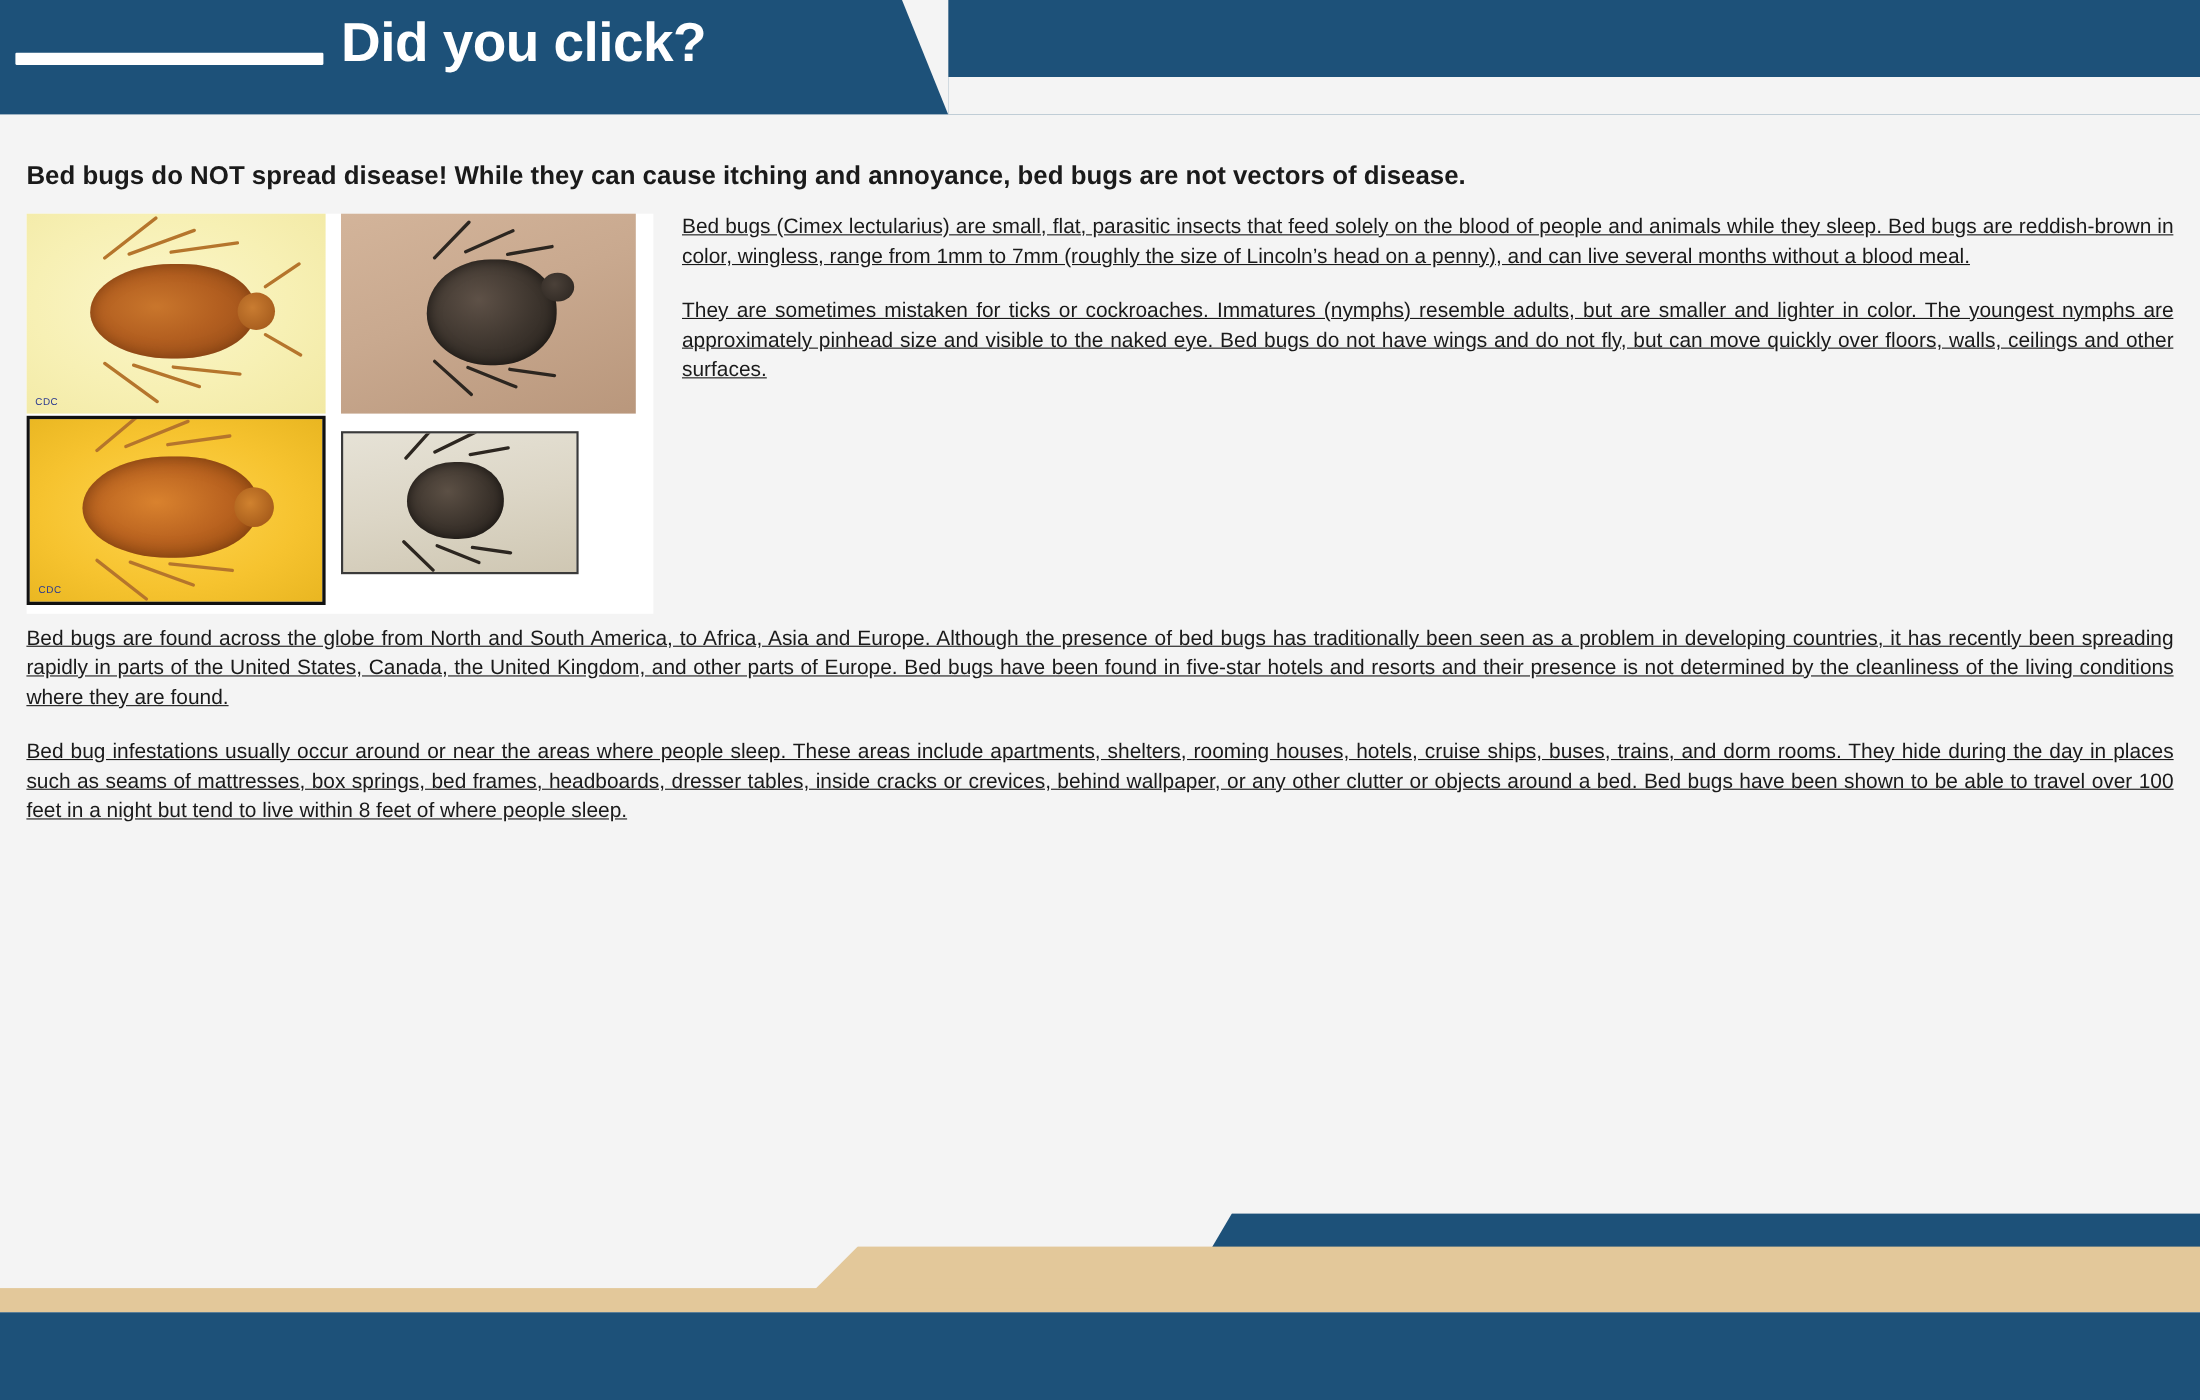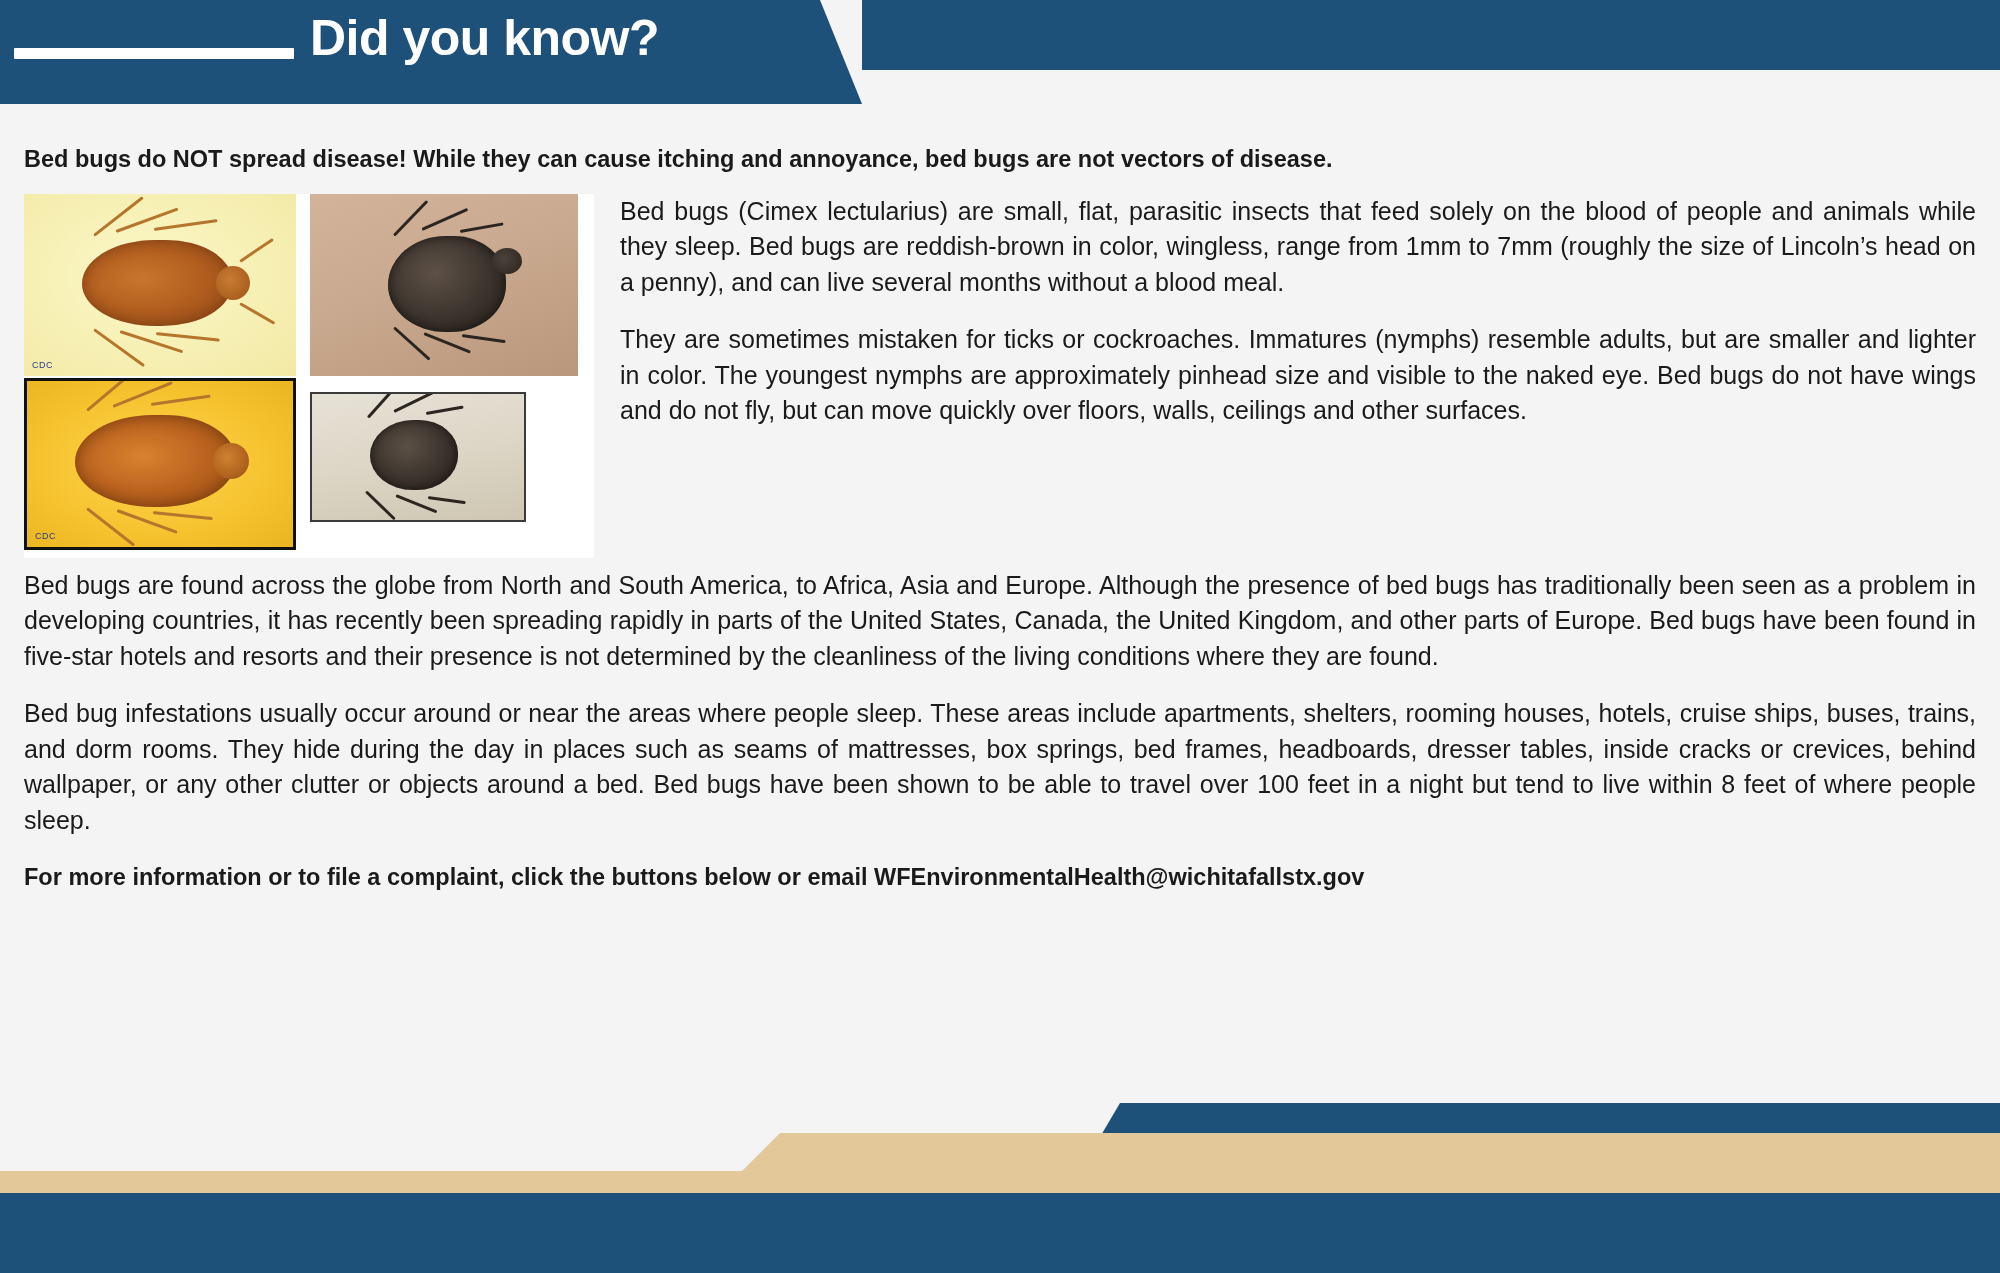--- a/index.html
+++ b/index.html
@@ -195,25 +195,26 @@
   .logo-dot {
     position: absolute;
     left: 8px; bottom: 6px;
     font-size: 9px;
     color: #2b3a8f;
     font-family: "Liberation Sans", sans-serif;
     letter-spacing: 0.5px;
   }
 
   .para {
-    font-size: 25px;
+    font-size: 19px;
     line-height: 1.42;
     color: #1a1a1a;
     text-align: justify;
     margin: 0 0 22px 0;
+    text-decoration: underline;
   }
   .para-flow {
     margin: 0 0 22px 0;
   }
   .para-clear {
     clear: both;
   }
   .closing {
     font-size: 23.5px;
     font-weight: bold;
@@ -258,21 +259,21 @@
 </head>
 <body>
 
 <div class="page">
 
   <div class="header-bar"></div>
   <div class="header-right-fill"></div>
   <div class="header-right-band"></div>
   <div class="header-notch"></div>
   <div class="header-rule"></div>
-  <div class="header-title">Did you know?</div>
+  <div class="header-title">Did you click?</div>
 
   <div class="content">
 
     <p class="lead">Bed bugs do NOT spread disease! While they can cause itching and annoyance, bed bugs are not vectors of disease.</p>
 
     <div class="media-row">
 
       <div class="photo-block">
         <div class="photo-grid">
 
@@ -327,21 +328,20 @@
       </div>
 
       <p class="para para-flow">Bed bugs (Cimex lectularius) are small, flat, parasitic insects that feed solely on the blood of people and animals while they sleep. Bed bugs are reddish-brown in color, wingless, range from 1mm to 7mm (roughly the size of Lincoln’s head on a penny), and can live several months without a blood meal.</p>
       <p class="para para-flow">They are sometimes mistaken for ticks or cockroaches. Immatures (nymphs) resemble adults, but are smaller and lighter in color. The youngest nymphs are approximately pinhead size and visible to the naked eye. Bed bugs do not have wings and do not fly, but can move quickly over floors, walls, ceilings and other surfaces.</p>
 
     </div>
 
     <p class="para para-clear">Bed bugs are found across the globe from North and South America, to Africa, Asia and Europe. Although the presence of bed bugs has traditionally been seen as a problem in developing countries, it has recently been spreading rapidly in parts of the United States, Canada, the United Kingdom, and other parts of Europe. Bed bugs have been found in five-star hotels and resorts and their presence is not determined by the cleanliness of the living conditions where they are found.</p>
     <p class="para">Bed bug infestations usually occur around or near the areas where people sleep. These areas include apartments, shelters, rooming houses, hotels, cruise ships, buses, trains, and dorm rooms. They hide during the day in places such as seams of mattresses, box springs, bed frames, headboards, dresser tables, inside cracks or crevices, behind wallpaper, or any other clutter or objects around a bed. Bed bugs have been shown to be able to travel over 100 feet in a night but tend to live within 8 feet of where people sleep.</p>
 
-    <p class="closing">For more information or to file a complaint, click the buttons below or email WFEnvironmentalHealth@wichitafallstx.gov</p>
 
   </div>
 
   <div class="footer">
     <div class="f-blue-wedge"></div>
     <div class="f-tan-wedge"></div>
     <div class="f-tan-left-wedge"></div>
     <div class="f-blue-base"></div>
   </div>
 

